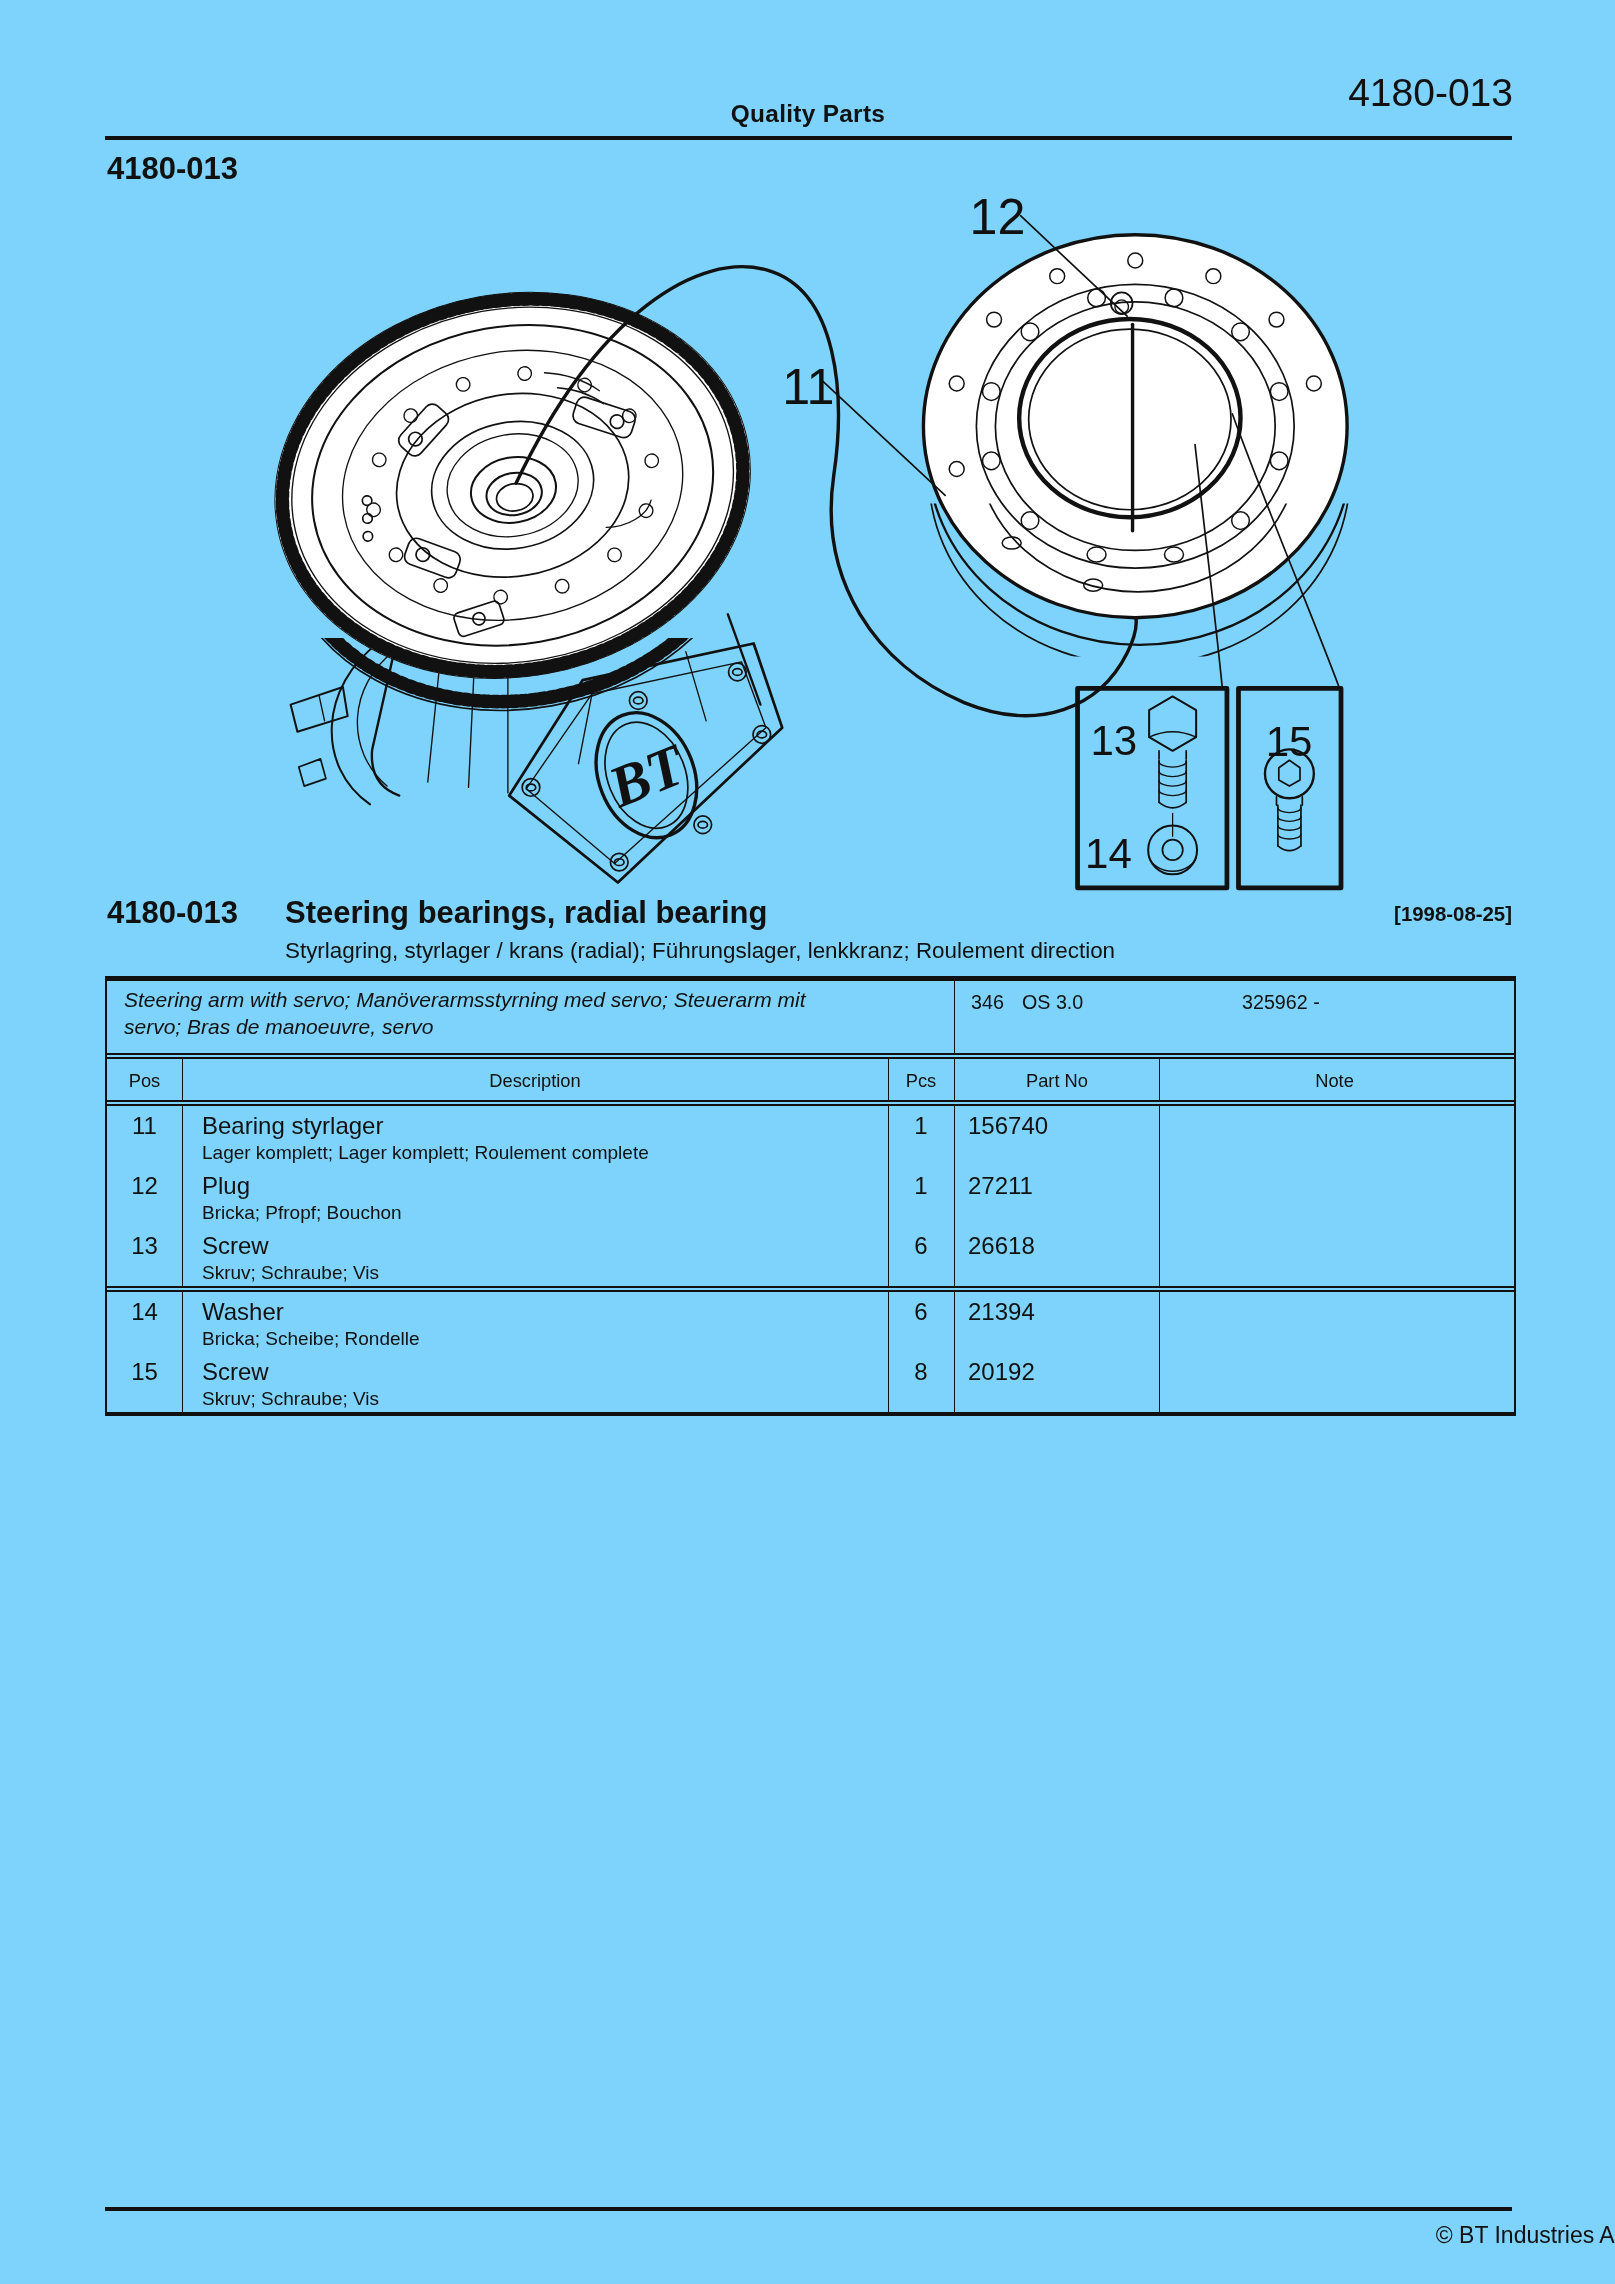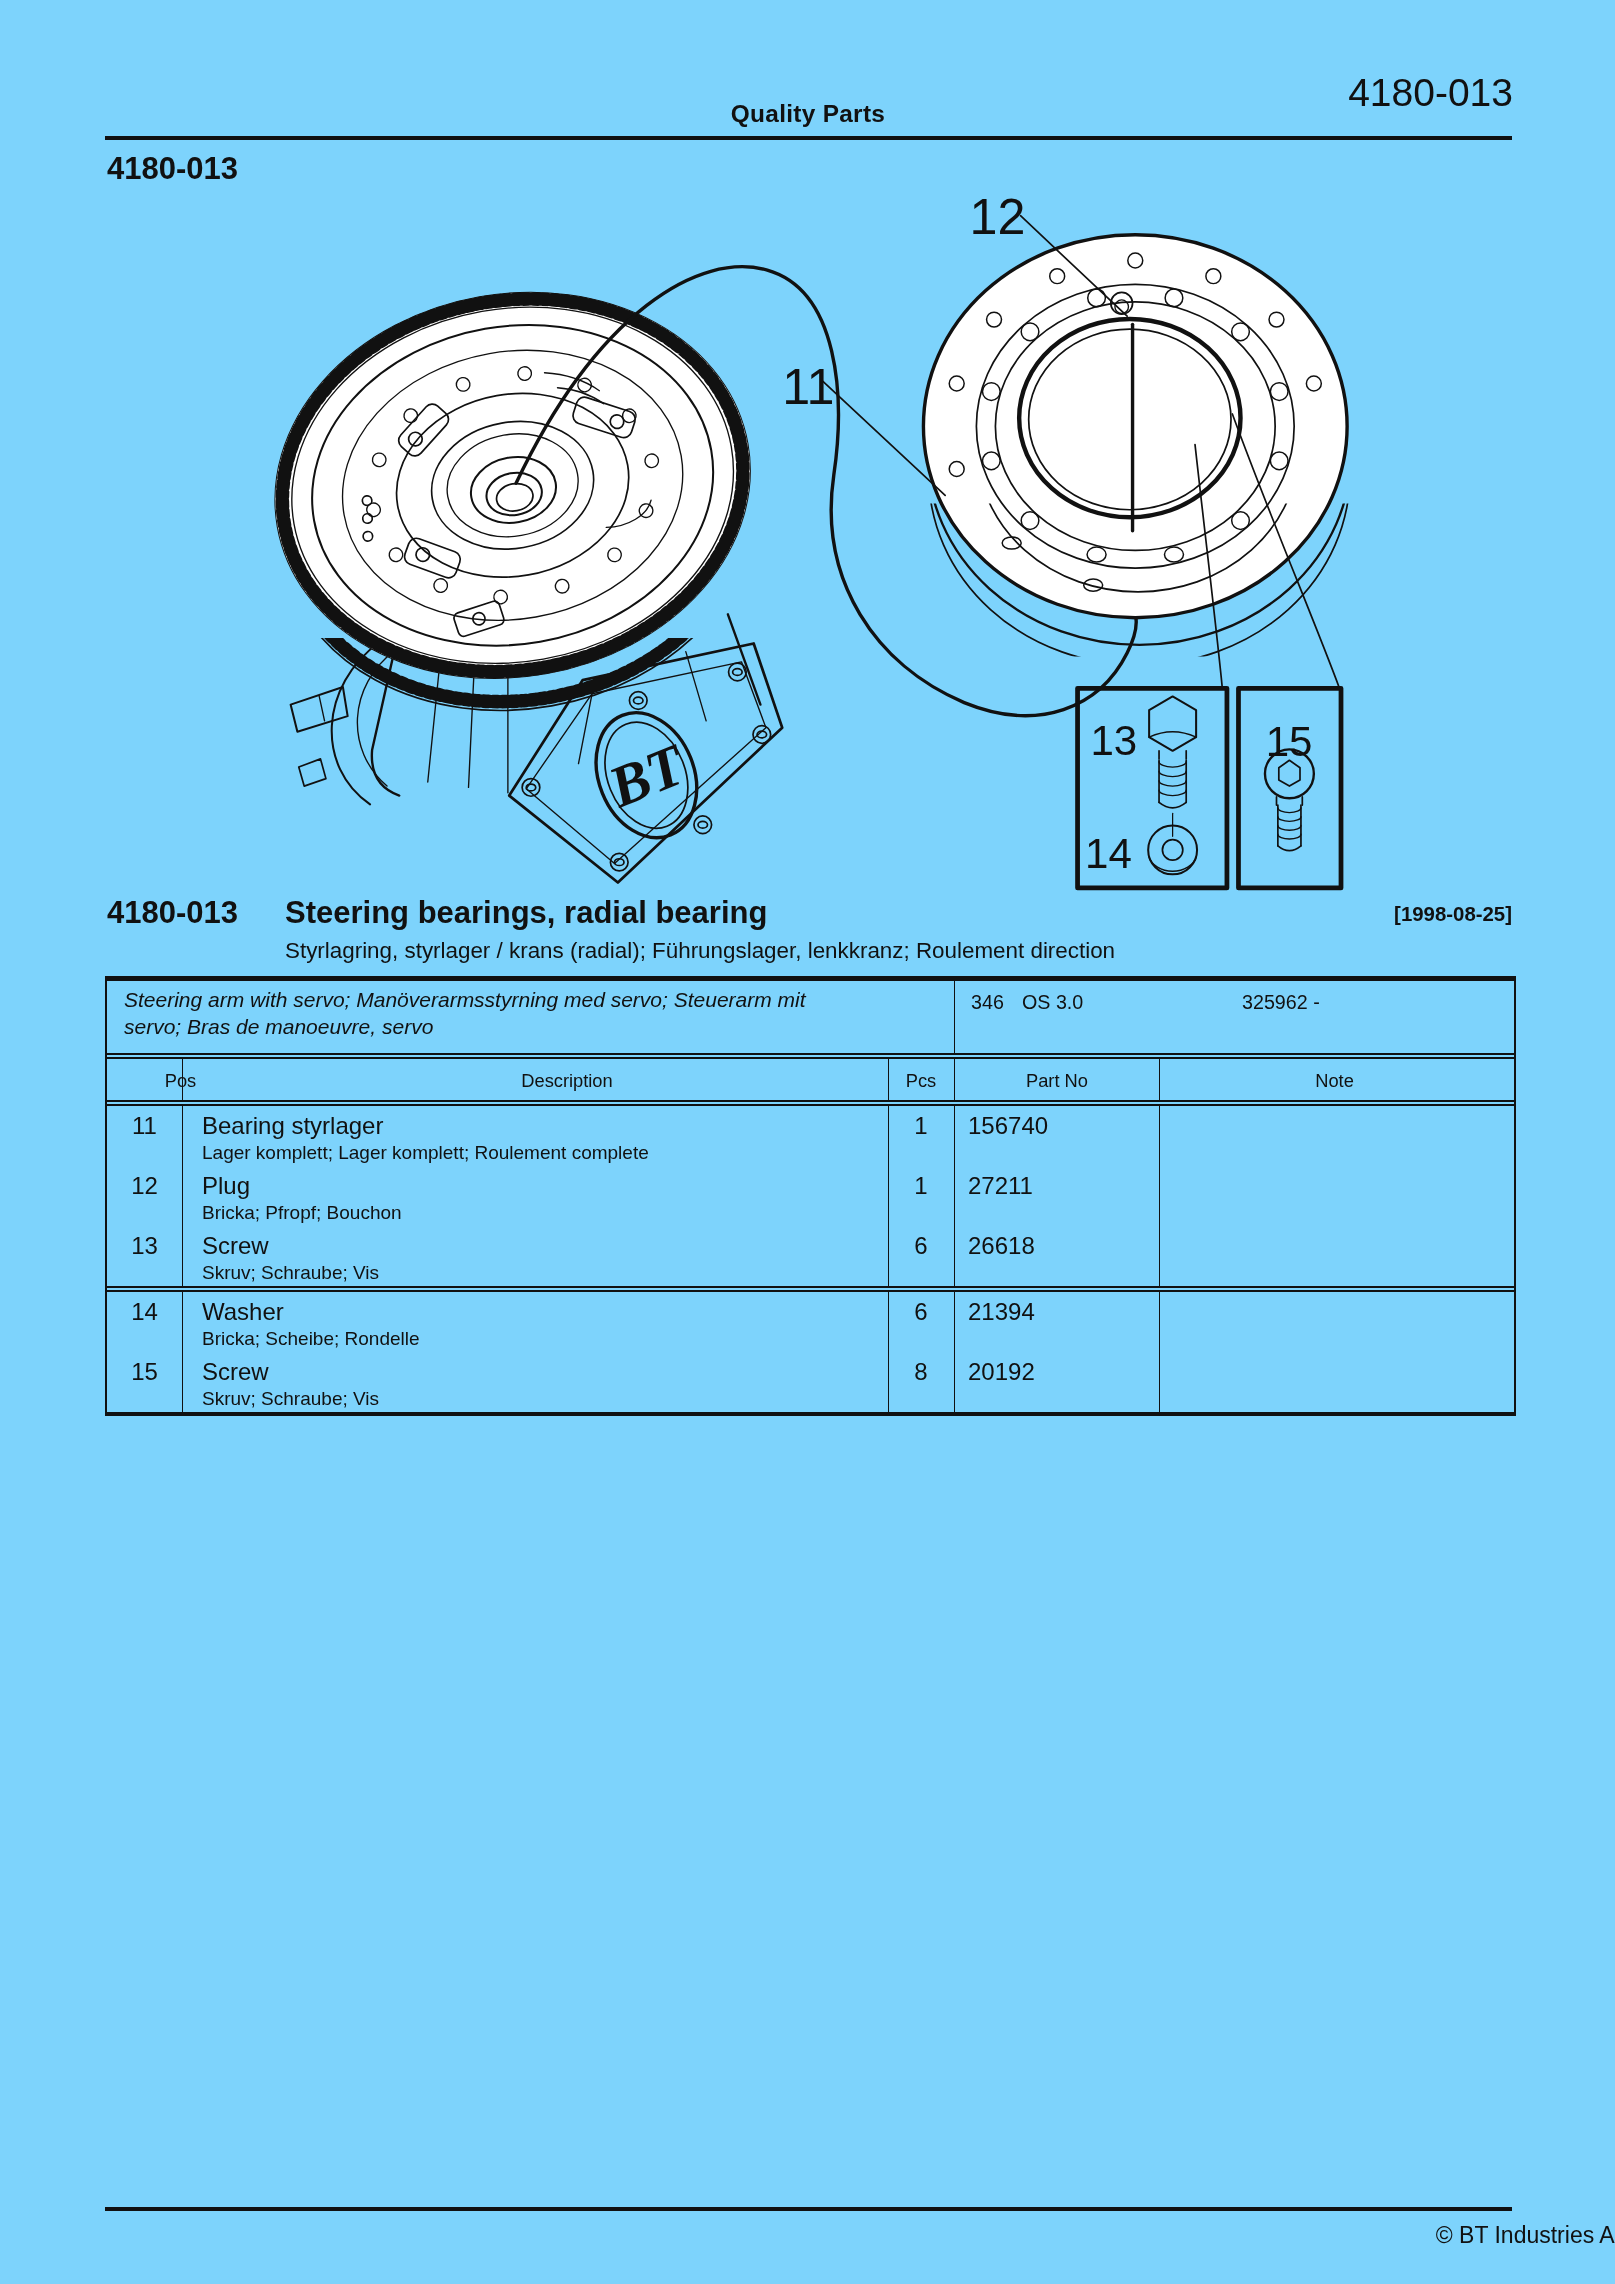--- a/index.html
+++ b/index.html
@@ -25,21 +25,21 @@
   .v1{left:75px;} .v2{left:781px;} .v3{left:847px;} .v4{left:1052px;}
   .cell{position:absolute;white-space:nowrap;}
   .info-row{height:72px;}
   .info-l1{left:17px;top:6.8px;font-size:21px;font-style:italic;}
   .info-l2{left:17px;top:34px;font-size:21px;font-style:italic;}
   .info-type{left:864px;top:9.5px;font-size:19.7px;}
   .info-model{left:915px;top:9.5px;font-size:19.7px;}
   .info-serial{left:1135px;top:9.5px;font-size:19.7px;}
   .hdr-row{height:41px;font-size:18.3px;}
   .hc{top:11px;text-align:center;}
-  .hc-pos{left:0;width:75px;margin-left:36px;} .hc-desc{left:75px;width:706px;margin-left:32px;} .hc-pcs{left:781px;width:66px;}
+  .hc-pos{left:0;width:75px;} .hc-desc{left:75px;width:706px;} .hc-pcs{left:781px;width:66px;}
   .hc-part{left:847px;width:206px;} .hc-note{left:1052px;width:351px;}
   .prow{height:60px;}
   .c-pos{left:0;width:75px;top:5.4px;text-align:center;font-size:24px;}
   .c-desc{left:95px;top:5.4px;font-size:24px;}
   .c-alt{left:95px;top:36px;font-size:19px;}
   .c-pcs{left:781px;width:66px;top:5.4px;text-align:center;font-size:24px;}
   .c-part{left:861px;top:5.4px;font-size:24px;}
   .c-note{left:1069px;top:5.4px;font-size:17px;}
   
   .foot-rule{top:2207px;left:105px;width:1407px;height:4.1px;}

